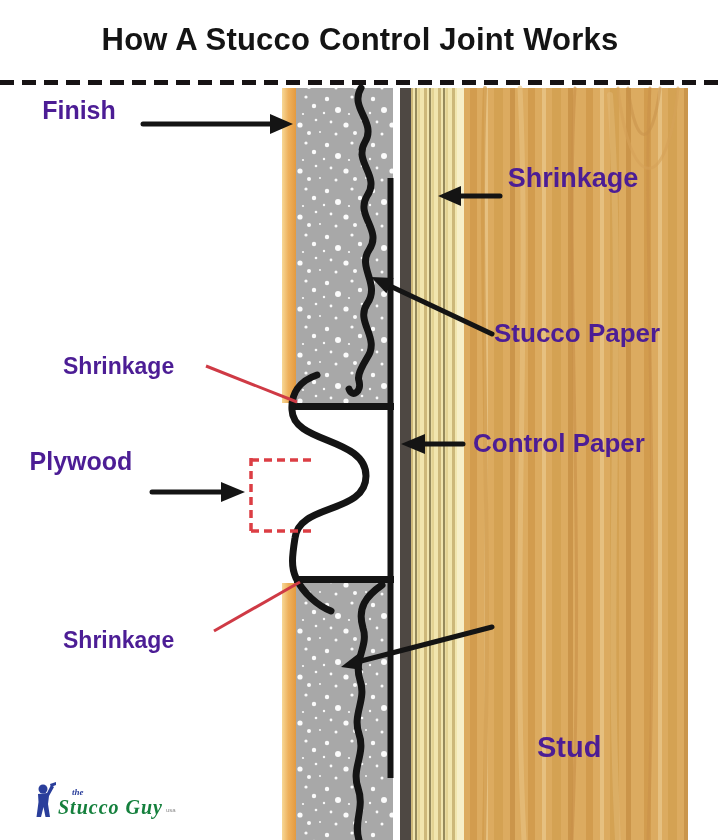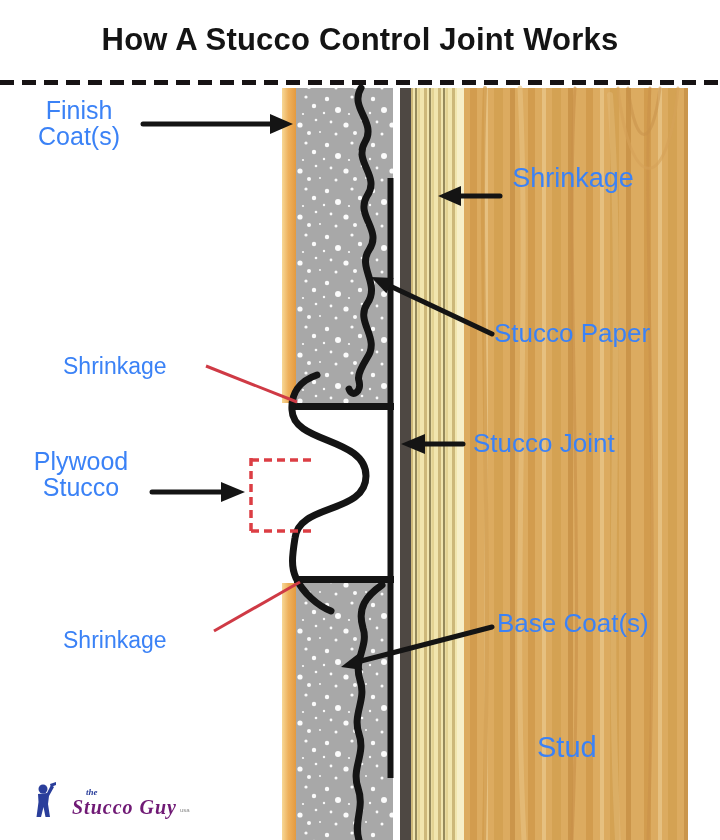--- a/index.html
+++ b/index.html
@@ -1,29 +1,29 @@
 <!DOCTYPE html>
 <html><head>
 <meta charset="utf-8">
 <style>
   html,body{margin:0;padding:0;background:#fff;}
   .canvas{position:relative;width:720px;height:840px;background:#ffffff;overflow:hidden;
           font-family:"Liberation Sans",sans-serif;color:#181818;}
   .title{position:absolute;top:22px;left:0;width:100%;text-align:center;
          font-size:31px;font-weight:800;letter-spacing:.2px;color:#141414;}
-  .lbl{position:absolute;font-weight:400;color:#3b82f6;line-height:1.04;white-space:nowrap;}
+  .lbl{position:absolute;font-weight:700;color:#4c1d95;line-height:1.04;white-space:nowrap;}
   .lbl.center{text-align:center;}
   .lbl .ln{display:block;}
   #diagram{position:absolute;left:0;top:0;}
-  .logo{position:absolute;left:30px;top:781px;display:flex;align-items:flex-end;gap:16px;}
+  .logo{position:absolute;left:30px;top:781px;display:flex;align-items:flex-end;gap:2px;}
   .logo-text{position:relative;padding-top:8px;}
   .logo-the{position:absolute;top:-1px;left:14px;font-family:"Liberation Serif",serif;
             font-style:italic;font-weight:700;font-size:9px;color:#2a3e9b;}
   .logo-script{font-family:"Liberation Serif",serif;font-style:italic;font-weight:700;
-               font-size:20px;color:#701a75;letter-spacing:1px;}
+               font-size:20px;color:#15803d;letter-spacing:1px;}
   .logo-suffix{font-size:6px;color:#8a8a8a;margin-left:3px;position:relative;top:-2px;}
 </style>
 </head>
 <body>
 
 <div class="canvas">
 
   <svg id="diagram" width="720" height="840" viewBox="0 0 720 840">
     <defs>
       <linearGradient id="orangeGrad" x1="0" y1="0" x2="1" y2="0">
@@ -139,41 +139,38 @@
         <line x1="492" y1="627" x2="361" y2="661"></line>
         <polygon points="341,667 358.1,653.7 362.5,670.1" stroke="none"></polygon>
       </g>
     </g>
   </svg>
 
   <div class="title">How A Stucco Control Joint Works</div>
 
   <div class="lbl center" style="left:18px;top:97px;width:122px;font-size:25px;">
     <span class="ln">Finish</span>
-    <span class="ln">Coat(s)</span>
   </div>
 
   <div class="lbl center" style="left:493px;top:161px;width:160px;font-size:27px;line-height:1.32;">
     <span class="ln">Shrinkage</span>
   </div>
 
   <div class="lbl" style="left:494px;top:320px;font-size:26px;">Stucco Paper</div>
 
   <div class="lbl" style="left:63px;top:355px;font-size:23px;">Shrinkage</div>
 
   <div class="lbl center" style="left:10px;top:448px;width:142px;font-size:25px;">
     <span class="ln">Plywood</span>
-    <span class="ln">Stucco</span>
   </div>
 
-  <div class="lbl" style="left:473px;top:430px;font-size:26px;">Stucco Joint</div>
+  <div class="lbl" style="left:473px;top:430px;font-size:26px;">Control Paper</div>
 
   <div class="lbl" style="left:63px;top:629px;font-size:23px;">Shrinkage</div>
 
-  <div class="lbl" style="left:497px;top:610px;font-size:26px;">Base Coat(s)</div>
 
   <div class="lbl" style="left:537px;top:732px;font-size:29px;">Stud</div>
 
   <div class="logo">
     <svg width="26" height="38" viewBox="0 0 26 38">
       <g fill="#2a3e9b">
         <circle cx="13" cy="8" r="4.5"></circle>
         <path d="M8 13 L17 12 L21 4 L24 6 L19 15 L18 23 L20 36 L15.5 36 L13.5 26 L11 36 L6.5 36 L8.5 21 Z"></path>
         <path d="M20 3 L26 1 L26 4 L21 6 Z"></path>
       </g>

